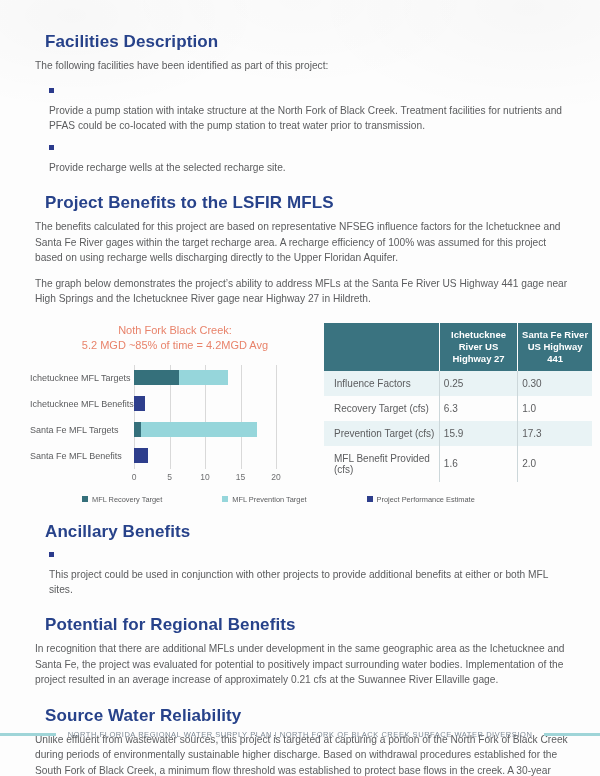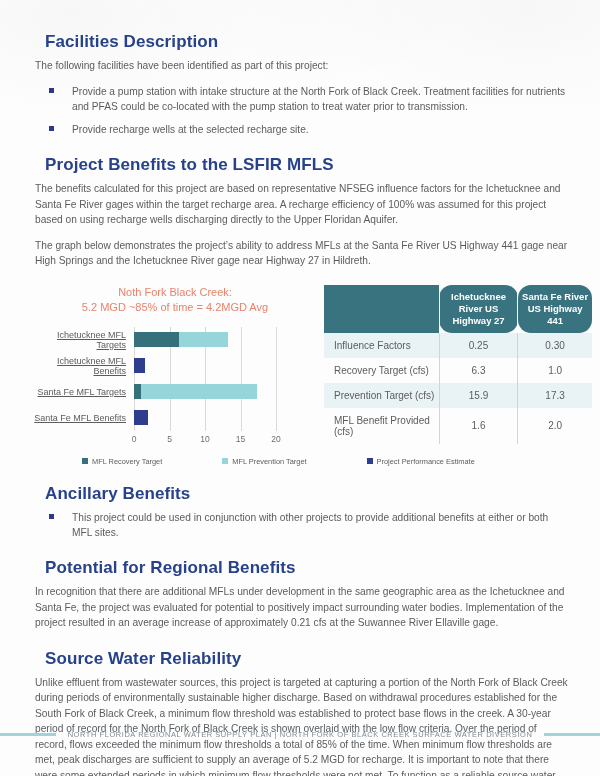--- a/index.html
+++ b/index.html
@@ -13,55 +13,55 @@
       #fdfdfd;
   }
   .content{padding:32px 30px 0 35px;}
   h1{
     font-size:17px;font-weight:700;color:#27428a;
     margin:18px 0 6px 10px;letter-spacing:0.1px;
   }
   h1.first{margin-top:0;}
   p{font-size:10.2px;line-height:1.52;color:#5b5c5e;margin:0 0 10px 0;max-width:533px;}
   ul.bullets{list-style:none;margin:2px 0 4px 0;padding:0 0 0 14px;max-width:520px;}
-  ul.bullets li{display:flex;gap:18px;margin-bottom:8px;font-size:10.2px;line-height:1.5;color:#5b5c5e;}
+  ul.bullets li{display:flex;gap:10px;margin-bottom:8px;font-size:10.2px;line-height:1.5;color:#5b5c5e;flex-direction:column;}
   ul.bullets .sq{width:5px;height:5px;background:#2b3a8c;margin-top:4px;flex:none;}
 
   
   .figure-row{display:flex;margin:14px 0 10px -5px;width:562px;align-items:flex-start;}
   .chart{width:290px;flex:none;}
   .chart-title{
     text-align:center;font-weight:400;font-size:11px;line-height:1.35;
     color:#e8836b;margin:2px 0 12px 0;
   }
   .plot{position:relative;font-size:9px;color:#5b5c5e;}
   .gridwrap{position:absolute;top:0;}
   .gridline{position:absolute;top:0;bottom:0;width:1px;background:#d9d9d9;}
   .crow{display:flex;align-items:center;height:26px;position:relative;}
-  .clabel{width:104px;flex:none;text-align:right;padding-right:8px;box-sizing:border-box;text-decoration:underline;}
+  .clabel{width:104px;flex:none;padding-right:0;box-sizing:border-box;}
   .track{position:relative;width:142px;height:26px;flex:none;}
   .bar{position:absolute;left:0;top:5.5px;height:15px;}
   .xaxis{position:relative;height:15px;margin-top:3px;}
   .xtick{position:absolute;top:0;transform:translateX(-50%);font-size:8.5px;color:#6e6f71;}
   .legend{display:flex;gap:12px;margin:8px 0 0 4px;flex-wrap:nowrap;}
   .litem{display:flex;align-items:center;gap:4px;font-size:7.4px;color:#5b5c5e;white-space:nowrap;padding-left:48px;}
   .lswatch{width:6px;height:6px;flex:none;display:inline-block;}
 
   table.benefits{
     border-collapse:collapse;margin-left:auto;width:268px;flex:none;
     font-size:10px;color:#5b5c5e;margin-top:2px;
   }
   table.benefits th{
     background:#3a7380;color:#ffffff;font-weight:700;font-size:9.5px;
     line-height:1.25;text-align:center;padding:6px 3px;vertical-align:middle;
   }
-  table.benefits th.vh{border-left:1.5px solid #fdfdfd;width:76px;border-radius:13px;}
+  table.benefits th.vh{border-left:1.5px solid #fdfdfd;width:76px;}
   table.benefits td{padding:7px 4px;}
   table.benefits td.lbl{text-align:left;padding-left:10px;width:116px;}
-  table.benefits td.val{text-align:center;border-left:1px solid #ccd7da;}
+  table.benefits td.val{text-align:left;border-left:1px solid #ccd7da;}
   table.benefits tr.tint td{background:#e9f3f5;}
 
   .footer{position:absolute;left:0;right:0;top:730px;display:flex;align-items:center;gap:12px;}
   .fline{height:3px;background:#9fd5d8;flex:1;}
   .ftext{
     flex:none;font-size:7.5px;letter-spacing:0.55px;color:#7e8a95;
     white-space:nowrap;font-weight:400;
   }
 </style>
 </head>

